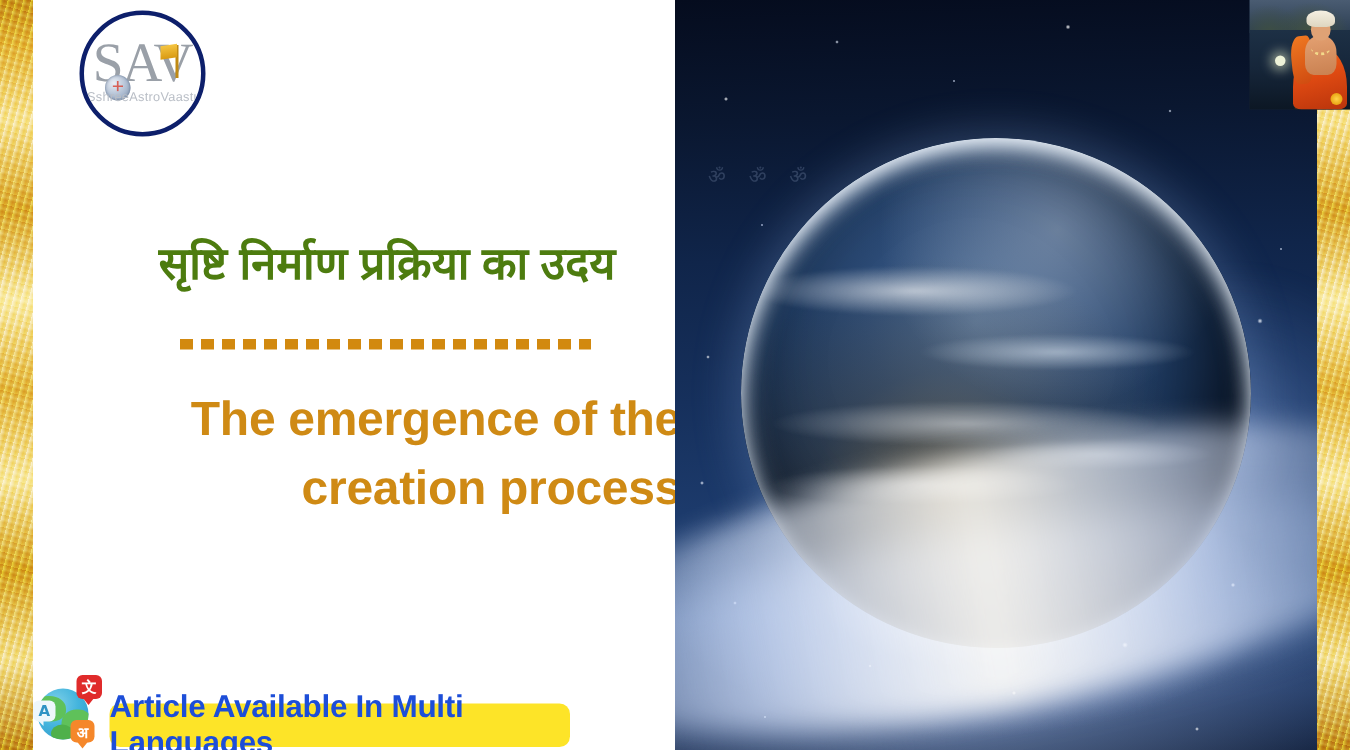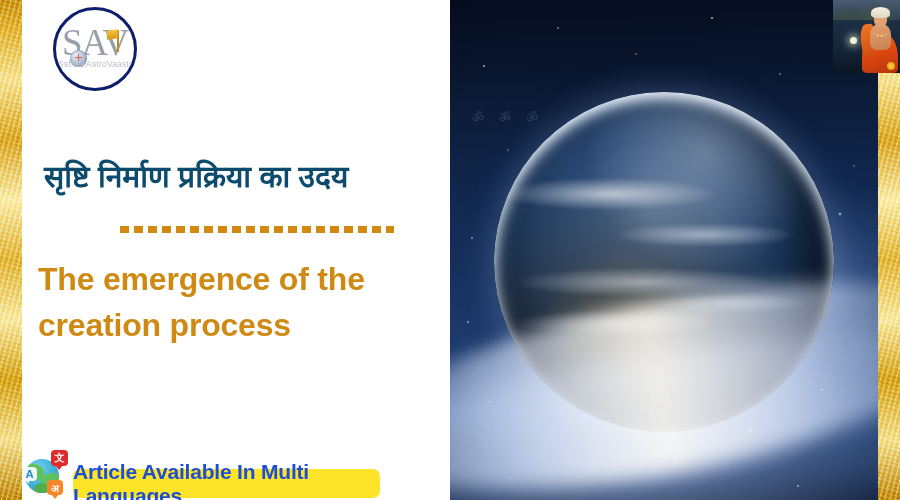--- a/index.html
+++ b/index.html
@@ -126,43 +126,43 @@
     color: #b9bec6;
     font-family: "Liberation Sans", sans-serif;
   }
 
   
   .title-hi {
     position: absolute;
     left: 22px;
     top: 158px;
     width: 428px;
-    text-align: left;
+    text-align: center;
     font-family: "Liberation Sans", sans-serif;
     font-size: 30px;
     font-weight: 700;
-    color: #0c4a6e;
+    color: #4d7c0f;
     line-height: 1.25;
   }
   .divider-dashes {
     position: absolute;
     left: 98px;
     top: 226px;
     width: 274px;
     height: 7px;
     background-image: linear-gradient(90deg, #d2890f 0 9px, rgba(0,0,0,0) 9px 14px);
     background-size: 14px 7px;
     background-repeat: repeat-x;
   }
   .title-en {
     position: absolute;
-    left: 16px;
+    left: 4px;
     top: 256px;
     width: 428px;
-    text-align: left;
+    text-align: right;
     font-family: "Liberation Sans", sans-serif;
     font-size: 32px;
     font-weight: 700;
     color: #cf8a14;
     line-height: 1.45;
     letter-spacing: -0.2px;
   }
 
   
   .lang-icon {

